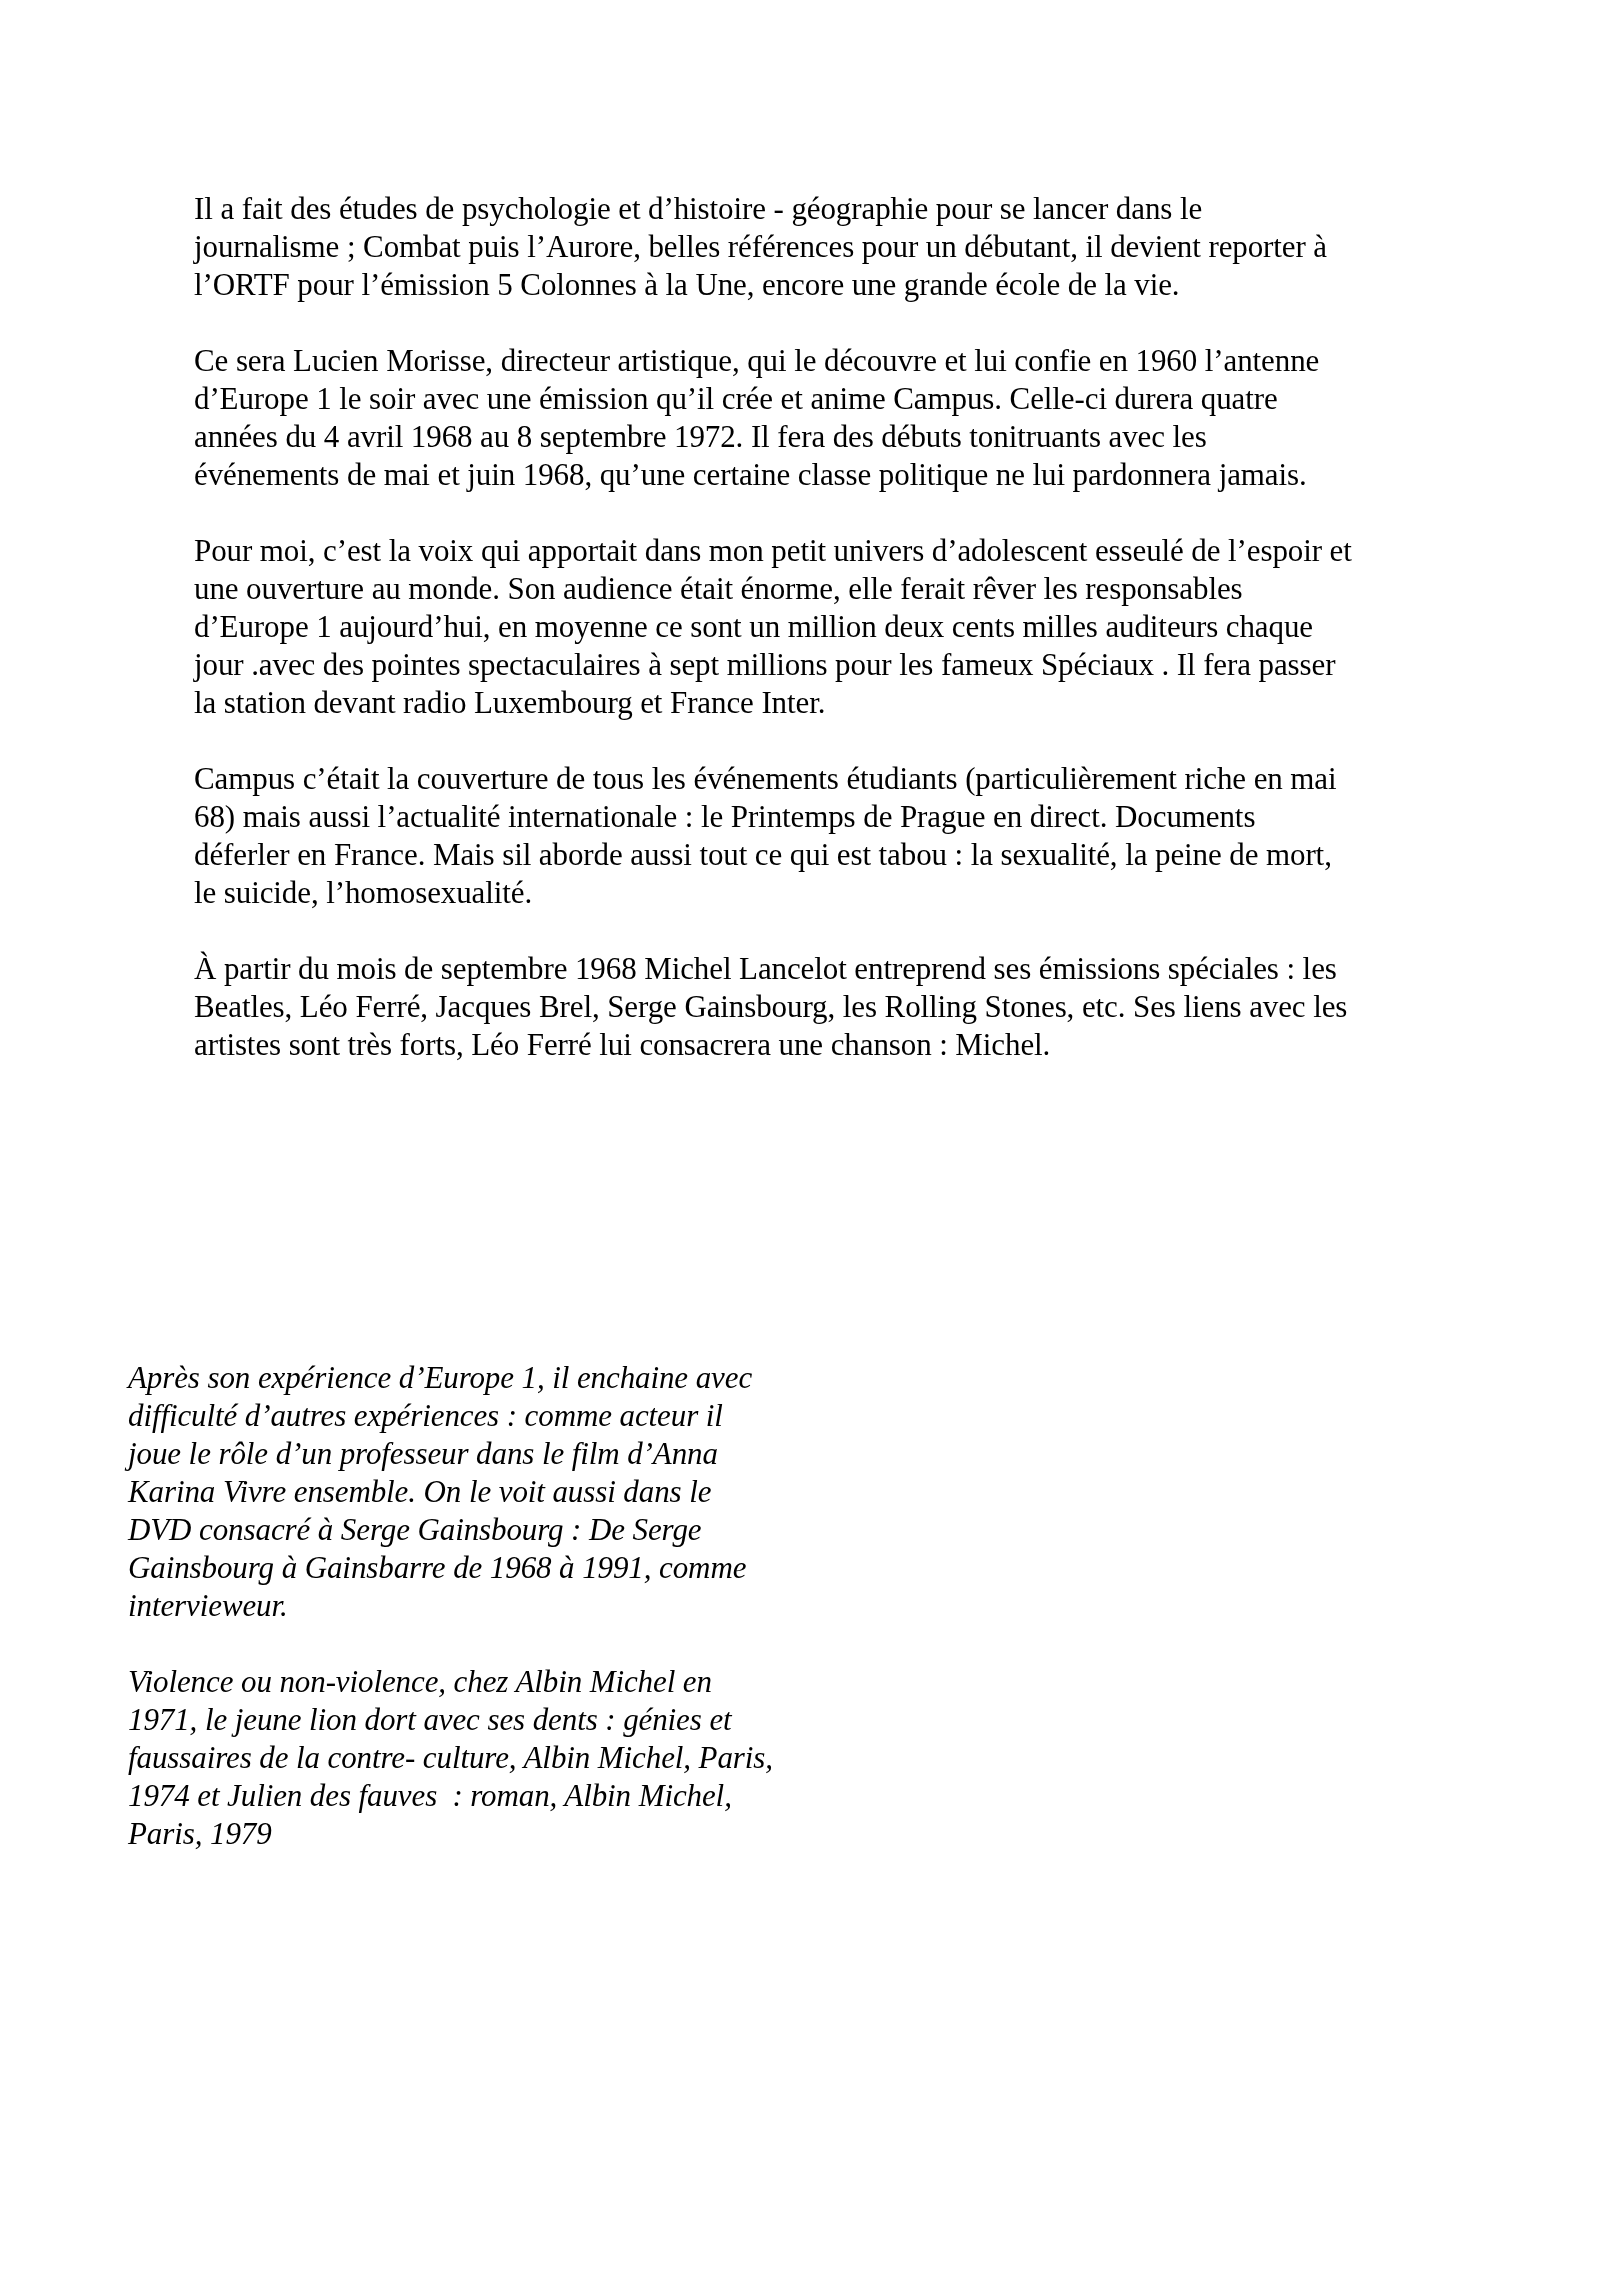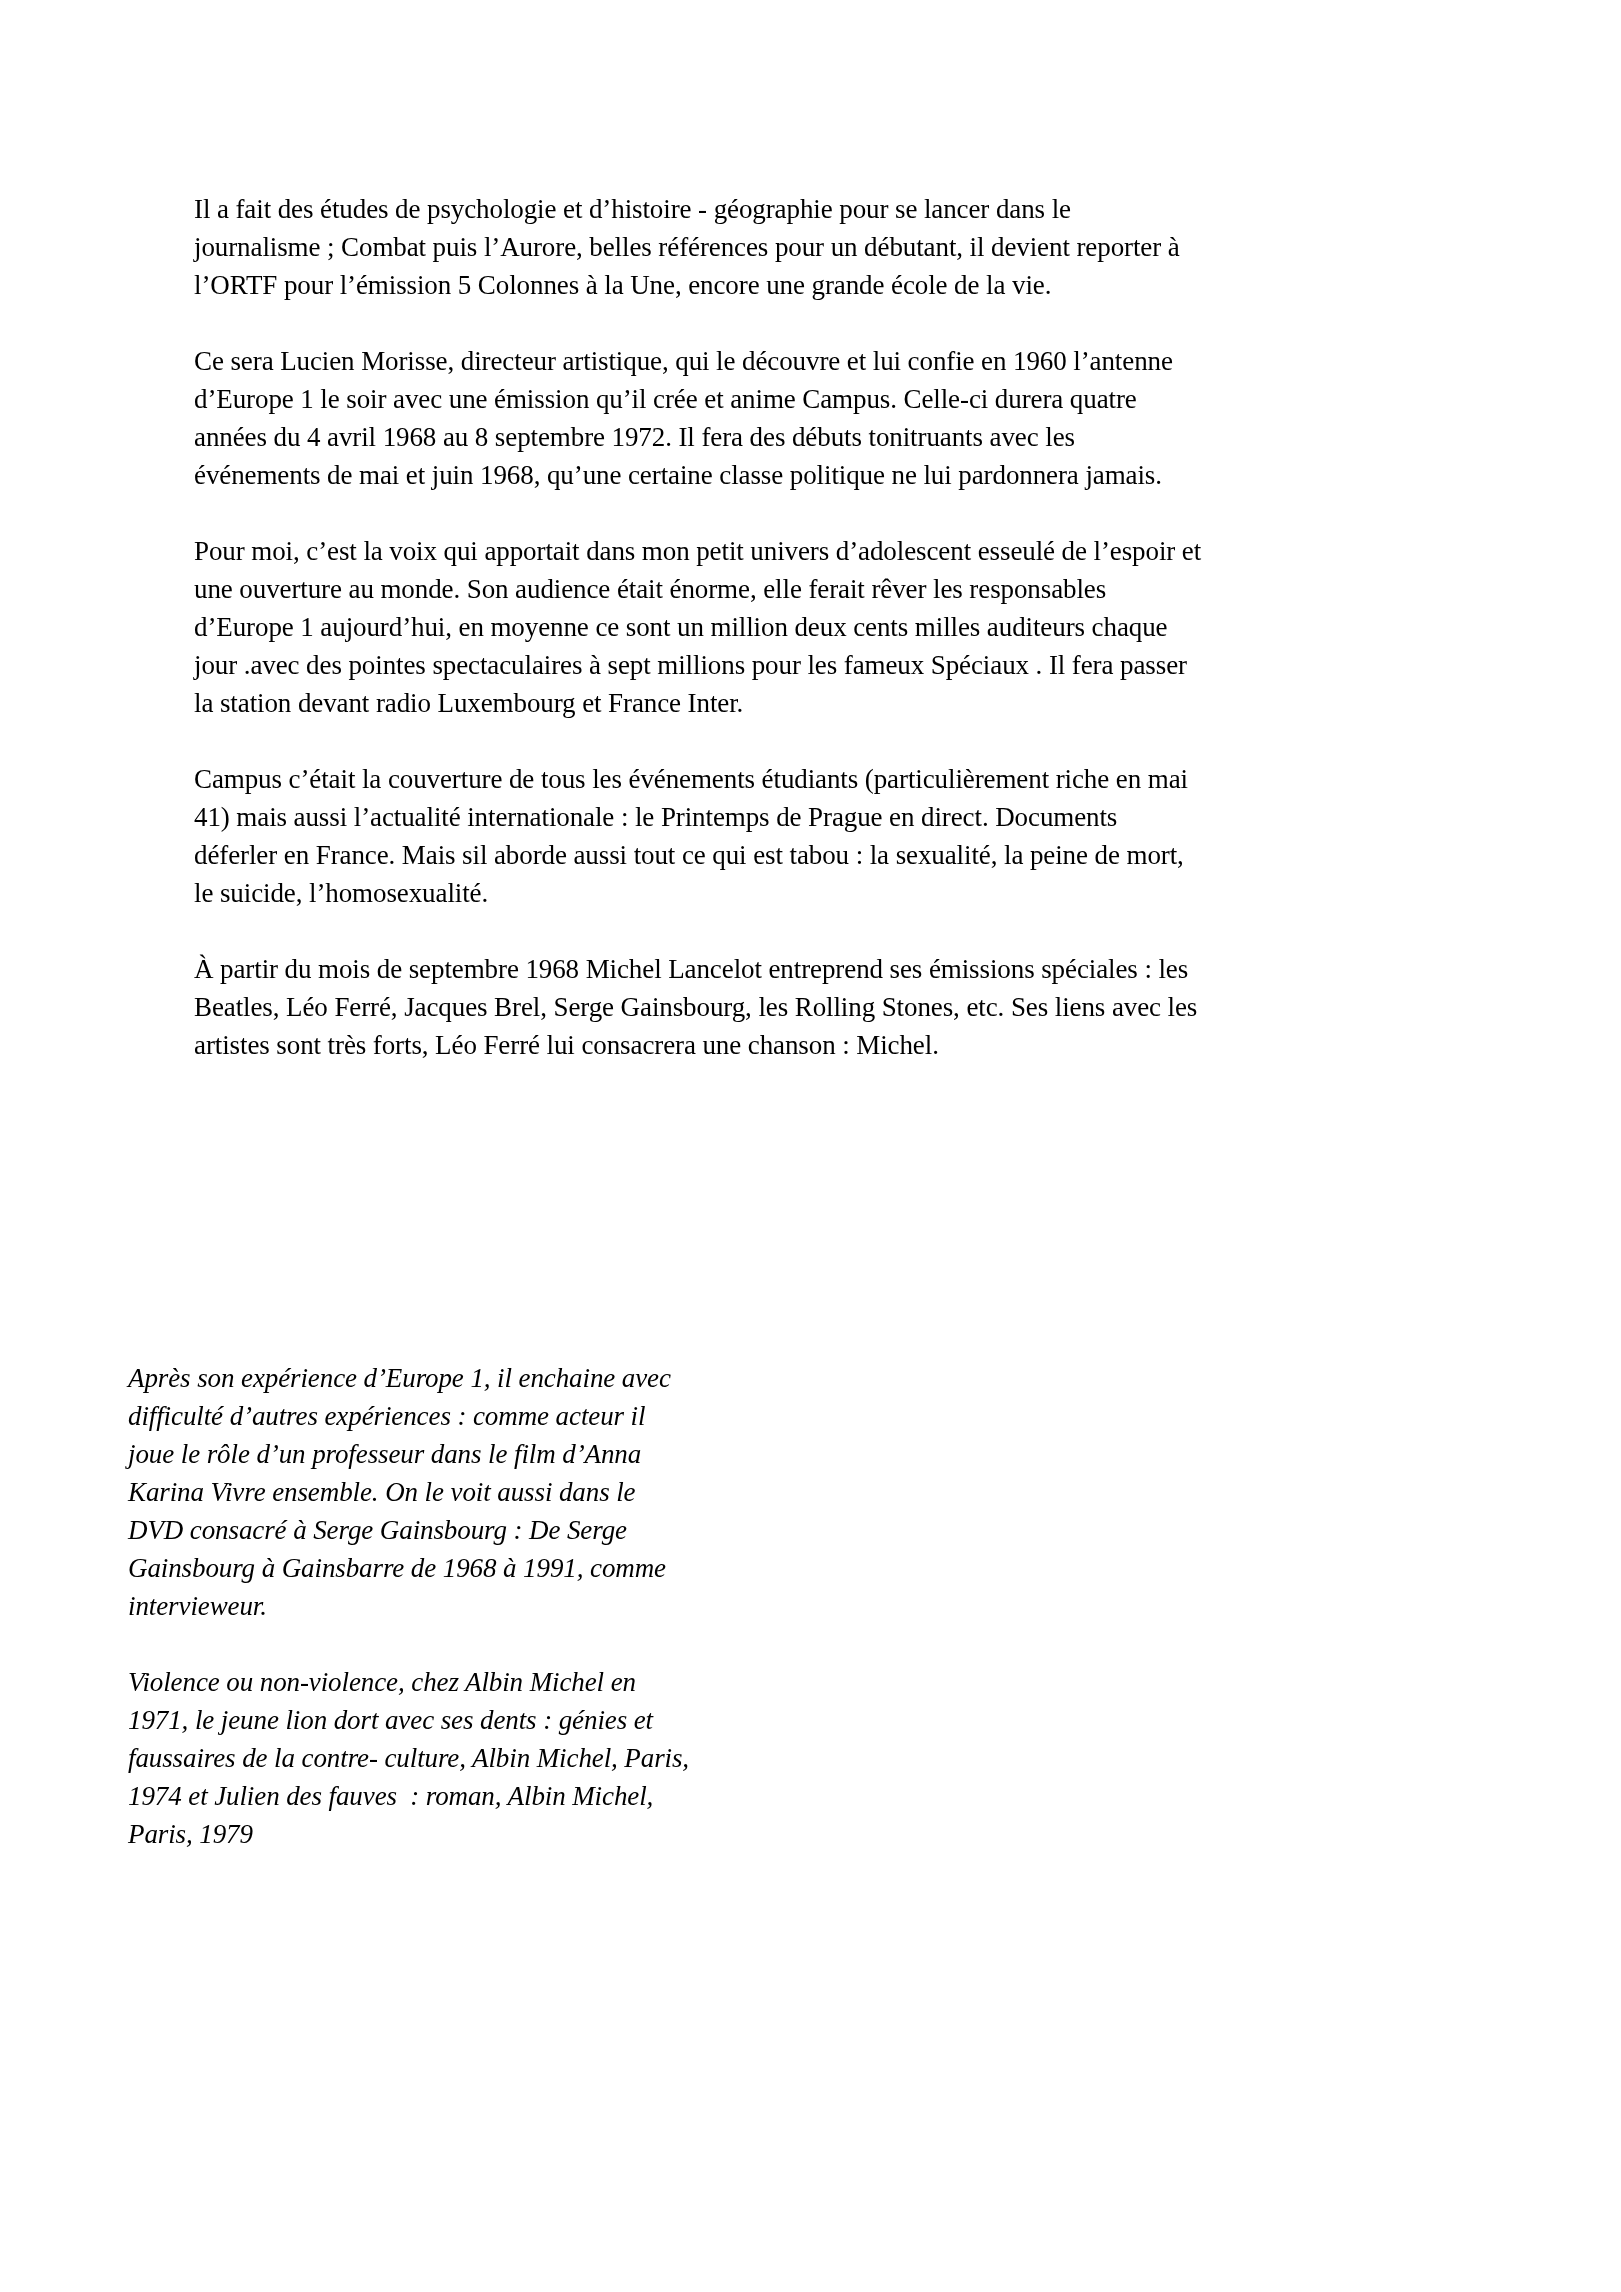--- a/index.html
+++ b/index.html
@@ -29,21 +29,21 @@
     width: 716px;
     font-style: italic;
   }
   .para {
     margin: 0 0 38px 0;
   }
   .para:last-child {
     margin-bottom: 0;
   }
   .line {
-    font-size: 27px;
+    font-size: 31px;
     line-height: 38px;
     white-space: pre;
     letter-spacing: -0.1px;
   }
 </style>
 </head>
 <body>
 
 <div class="text-block main-block">
   <div class="para">
@@ -59,21 +59,21 @@
   </div>
   <div class="para">
     <div class="line">Pour moi, c’est la voix qui apportait dans mon petit univers d’adolescent esseulé de l’espoir et</div>
     <div class="line">une ouverture au monde. Son audience était énorme, elle ferait rêver les responsables</div>
     <div class="line">d’Europe 1 aujourd’hui, en moyenne ce sont un million deux cents milles auditeurs chaque</div>
     <div class="line">jour .avec des pointes spectaculaires à sept millions pour les fameux Spéciaux . Il fera passer</div>
     <div class="line">la station devant radio Luxembourg et France Inter.</div>
   </div>
   <div class="para">
     <div class="line">Campus c’était la couverture de tous les événements étudiants (particulièrement riche en mai</div>
-    <div class="line">41) mais aussi l’actualité internationale : le Printemps de Prague en direct. Documents</div>
+    <div class="line">68) mais aussi l’actualité internationale : le Printemps de Prague en direct. Documents</div>
     <div class="line">déferler en France. Mais sil aborde aussi tout ce qui est tabou : la sexualité, la peine de mort,</div>
     <div class="line">le suicide, l’homosexualité.</div>
   </div>
   <div class="para">
     <div class="line">À partir du mois de septembre 1968 Michel Lancelot entreprend ses émissions spéciales : les</div>
     <div class="line">Beatles, Léo Ferré, Jacques Brel, Serge Gainsbourg, les Rolling Stones, etc. Ses liens avec les</div>
     <div class="line">artistes sont très forts, Léo Ferré lui consacrera une chanson : Michel.</div>
   </div>
 </div>
 

